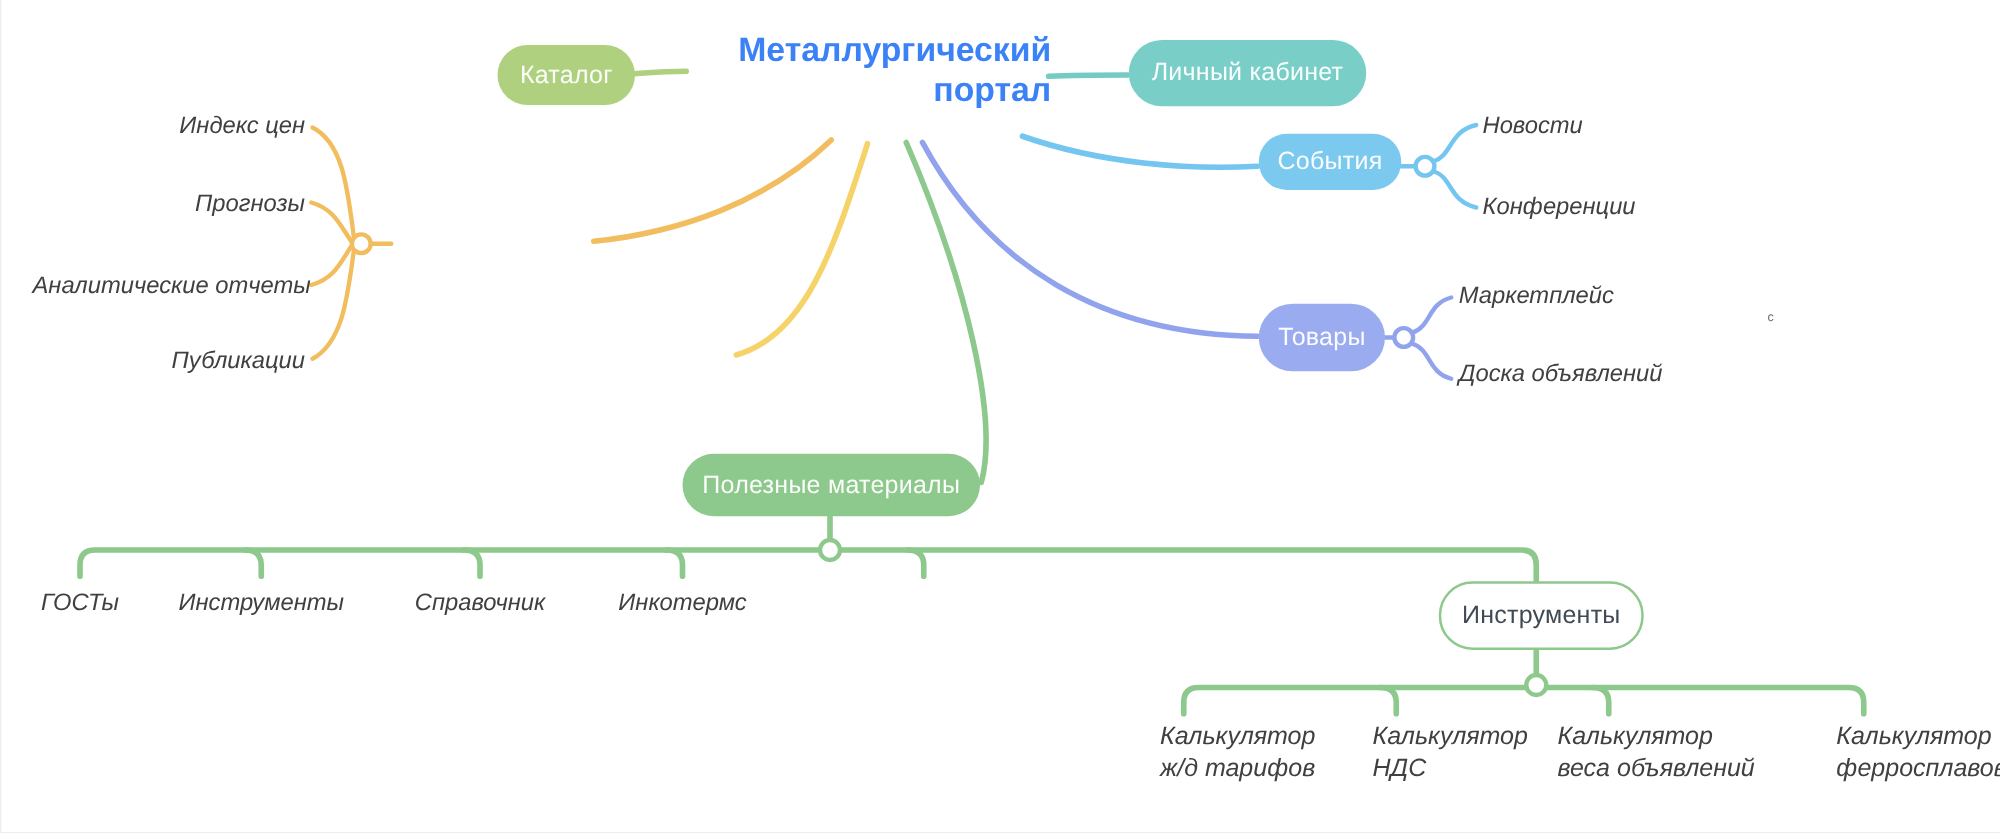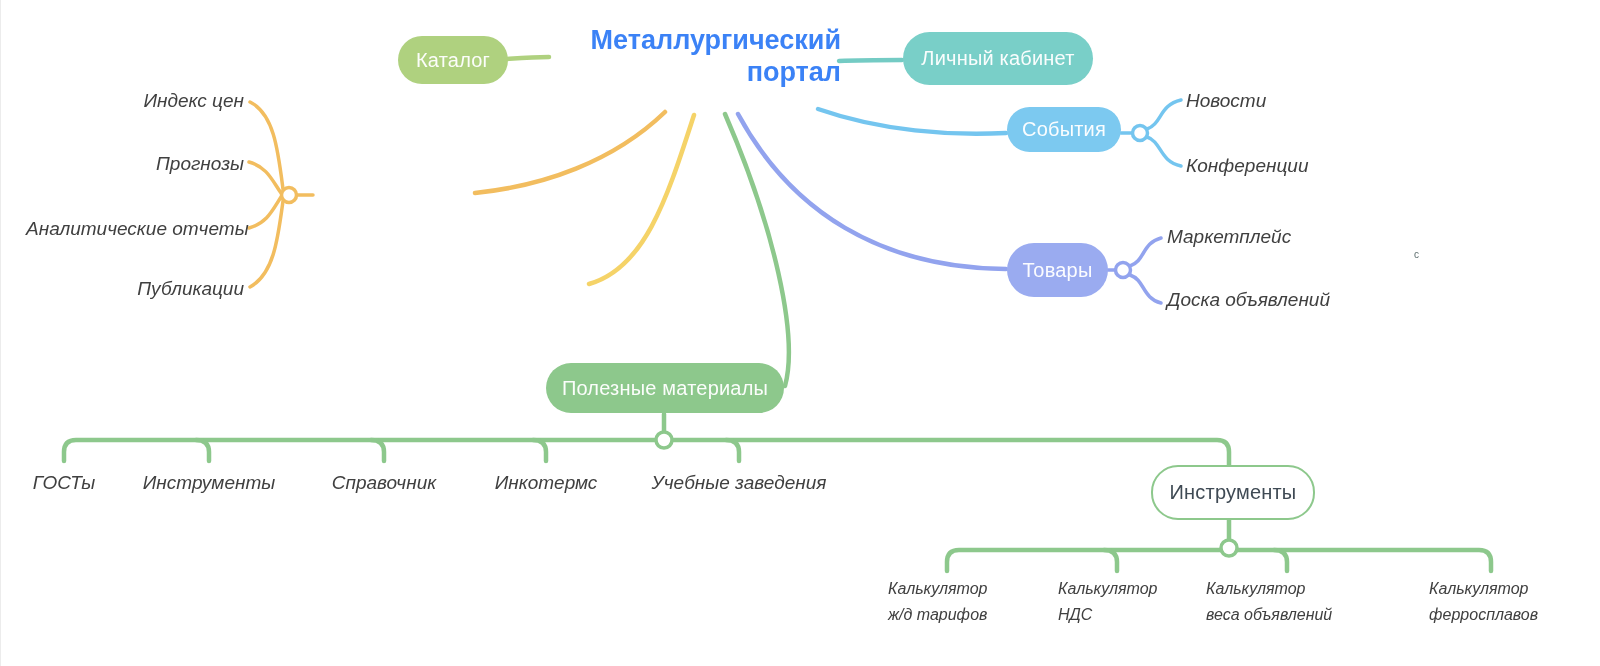--- a/index.html
+++ b/index.html
@@ -6,21 +6,21 @@
   body{font-family:"Liberation Sans","DejaVu Sans",sans-serif;}
   #stage{position:relative;width:1600px;height:666px;background:#ffffff;overflow:hidden;
          border-bottom:2px solid #d9d9d9;border-left:1px solid #ececec;border-right:1px solid #ececec;}
   svg.wires{position:absolute;left:0;top:0;width:1600px;height:666px;}
   .pill{position:absolute;display:flex;align-items:center;justify-content:center;
         border-radius:27px;color:rgba(255,255,255,.96);font-size:20px;letter-spacing:.2px;cursor:default;}
   .pill.outlined{background:#fff;border:2.5px solid #8dc88c;color:#3f4a54;}
   .lbl{position:absolute;color:#404040;font-size:19px;white-space:nowrap;font-style:italic;}
   .lbl.right{text-align:right;}
   .lbl.center{text-align:center;}
-  .lbl.two-line{line-height:26px;font-size:16px;}
+  .lbl.two-line{line-height:26px;font-size:20px;margin-left:40px;}
   #title{position:absolute;left:540px;top:24px;width:300px;text-align:right;
          color:#3b82f6;font-size:27px;font-weight:700;line-height:32px;}
   #stray{position:absolute;left:1413px;top:249px;font-size:10px;color:#5d6e6e;}
 </style>
 </head>
 <body>
 
 <div id="stage">
 
   <svg class="wires" viewBox="0 0 1600 666">
@@ -95,21 +95,20 @@
   <div class="lbl" style="left:1185px;top:90px;">Новости</div>
   <div class="lbl" style="left:1185px;top:155px;">Конференции</div>
 
   <div class="lbl" style="left:1166px;top:226px;">Маркетплейс</div>
   <div class="lbl" style="left:1166px;top:289px;">Доска объявлений</div>
 
   <div class="lbl center" style="left:-37px;top:472px;width:200px;">ГОСТы</div>
   <div class="lbl center" style="left:108px;top:472px;width:200px;">Инструменты</div>
   <div class="lbl center" style="left:283px;top:472px;width:200px;">Справочник</div>
   <div class="lbl center" style="left:445px;top:472px;width:200px;">Инкотермс</div>
-  <div class="lbl center" style="left:638px;top:472px;width:200px;">Учебные заведения</div>
 
   <div class="lbl two-line" style="left:887px;top:576px;">
     <div>Калькулятор</div>
     <div>ж/д тарифов</div>
   </div>
   <div class="lbl two-line" style="left:1057px;top:576px;">
     <div>Калькулятор</div>
     <div>НДС</div>
   </div>
   <div class="lbl two-line" style="left:1205px;top:576px;">

